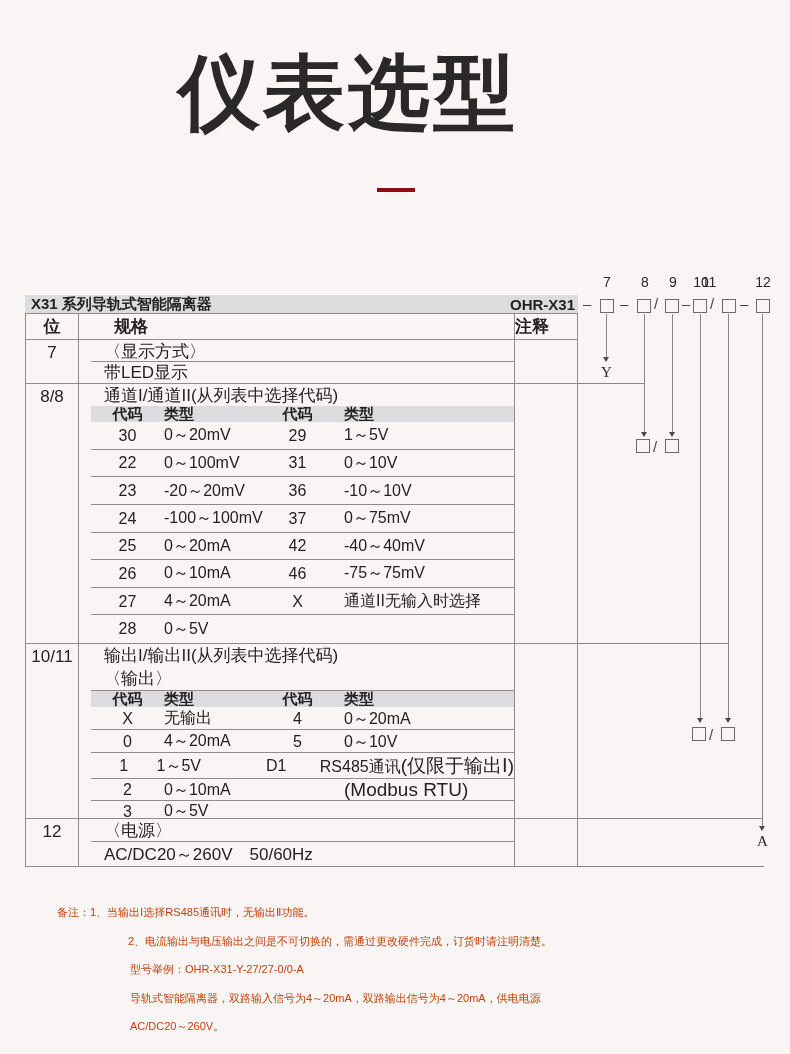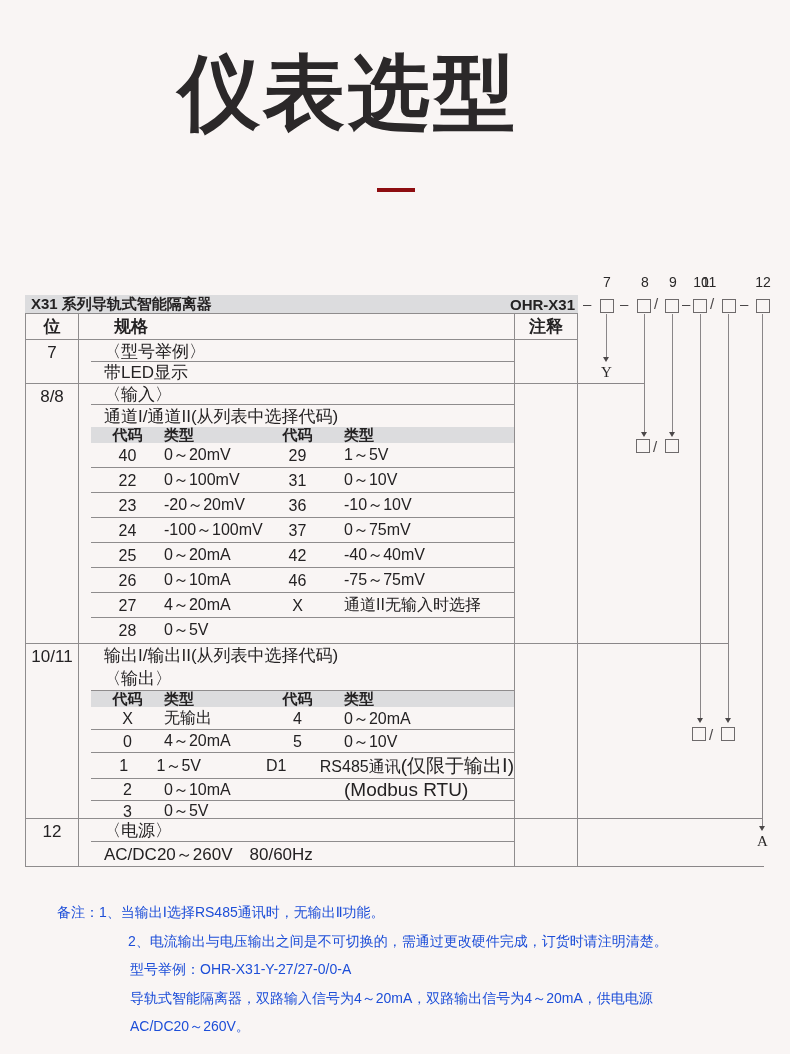--- a/index.html
+++ b/index.html
@@ -21,21 +21,21 @@
     height:18px;background:#dcdcde;display:flex;justify-content:space-between;align-items:center;
     font-size:15px;font-weight:bold;padding:0 3px 0 6px;box-sizing:border-box;color:#242223;
   }
   .tgrid{border:1px solid #8f8c8d;box-sizing:border-box;}
   .thead{display:flex;height:26px;border-bottom:1px solid #8f8c8d;box-sizing:border-box;
     font-weight:bold;font-size:17px;align-items:center;color:#242223;}
   .col-pos{width:53px;border-right:1px solid #8f8c8d;box-sizing:border-box;text-align:center;align-self:stretch;
     display:flex;align-items:center;justify-content:center;}
   .col-spec{flex:1;border-right:1px solid #8f8c8d;box-sizing:border-box;align-self:stretch;
     display:flex;align-items:center;padding-left:35px;}
-  .col-note{width:62px;text-align:center;}
+  .col-note{width:62px;text-align:left;}
   .section{display:flex;box-sizing:border-box;font-size:17px;}
   .section:not(:last-child){border-bottom:1px solid #8f8c8d;}
   .sec-pos{width:53px;border-right:1px solid #8f8c8d;box-sizing:border-box;
     text-align:center;padding-top:3px;font-size:17px;color:#242223;}
   .sec-spec{flex:1;border-right:1px solid #8f8c8d;box-sizing:border-box;display:flex;flex-direction:column;min-width:0;}
   .sec-note{width:62px;}
   .srow{position:relative;display:flex;align-items:center;padding-left:25px;box-sizing:border-box;color:#242223;}
   .srow.bline::after{content:"";position:absolute;left:12px;right:0;bottom:0;height:1px;background:#8f8c8d;}
   .h22{height:22px;} .h21{height:21px;} .h25{height:25px;} .h23{height:23px;} .h24{height:24px;}
   .codehead{height:16px;margin-left:12px;background:#dcdcde;display:flex;align-items:center;
@@ -53,21 +53,21 @@
   .mbox{top:299px;width:12px;height:12px;border:1.5px solid #6e6a6b;background:transparent;}
   .sep{top:296px;font-size:15px;color:#4a4748;line-height:16px;}
   .vline{width:1px;background:#8a8688;top:314px;}
   .arrow{width:0;height:0;border-left:3.5px solid transparent;border-right:3.5px solid transparent;
     border-top:5.5px solid #4c4849;}
   .endlabel{font-family:"Liberation Serif", serif;font-size:15px;color:#2a2828;}
   .pbox{width:12px;height:12px;border:1.5px solid #6e6a6b;}
   .pslash{font-size:15px;color:#4a4748;}
   .hline{height:1px;background:#8a8688;}
   
-  .notes{left:57px;top:898px;width:710px;font-size:14px;line-height:28.5px;color:#1d4ed8;}
+  .notes{left:57px;top:898px;width:710px;font-size:11px;line-height:28.5px;color:#c2410c;}
   .nline{white-space:nowrap;}
   .ind1{padding-left:71px;}
   .ind2{padding-left:73px;}
 </style>
 </head>
 <body>
 
 <div class="abs page-title">仪表选型</div>
 <div class="abs red-dash"></div>
 
@@ -79,41 +79,40 @@
   <div class="tgrid">
     <div class="thead">
       <div class="col-pos">位</div>
       <div class="col-spec">规格</div>
       <div class="col-note">注释</div>
     </div>
 
     <div class="section" style="height:44px;">
       <div class="sec-pos">7</div>
       <div class="sec-spec">
-        <div class="srow h22 bline">〈型号举例〉</div>
+        <div class="srow h22 bline">〈显示方式〉</div>
         <div class="srow h21">带LED显示</div>
       </div>
       <div class="sec-note"></div>
     </div>
 
     <div class="section" style="height:260px;">
       <div class="sec-pos">8/8</div>
       <div class="sec-spec">
-        <div class="srow h21 bline">〈输入〉</div>
         <div class="srow h22">通道I/通道II(从列表中选择代码)</div>
         <div class="codehead">
           <span class="cc1">代码</span>
           <span class="ct1">类型</span>
           <span class="cc2">代码</span>
           <span class="ct2">类型</span>
         </div>
         <div class="codelist">
 
             <div class="coderow">
-              <span class="cc1">40</span>
+              <span class="cc1">30</span>
               <span class="ct1">0～20mV</span>
               <span class="cc2">29</span>
               <span class="ct2"><span>1～5V</span></span>
             </div>
 
 
             <div class="coderow">
               <span class="cc1">22</span>
               <span class="ct1">0～100mV</span>
               <span class="cc2">31</span>
@@ -215,21 +214,21 @@
             </div>
           </div>
       </div>
       <div class="sec-note"></div>
     </div>
 
     <div class="section" style="height:47px;">
       <div class="sec-pos">12</div>
       <div class="sec-spec">
         <div class="srow h23 bline">〈电源〉</div>
-        <div class="srow h24">AC/DC20～260V　80/60Hz</div>
+        <div class="srow h24">AC/DC20～260V　50/60Hz</div>
       </div>
       <div class="sec-note"></div>
     </div>
   </div>
 </div>
 
 <div class="abs digit" style="left:596px;">7</div>
 <div class="abs digit" style="left:634px;">8</div>
 <div class="abs digit" style="left:662px;">9</div>
 <div class="abs digit" style="left:690px;">10</div>

